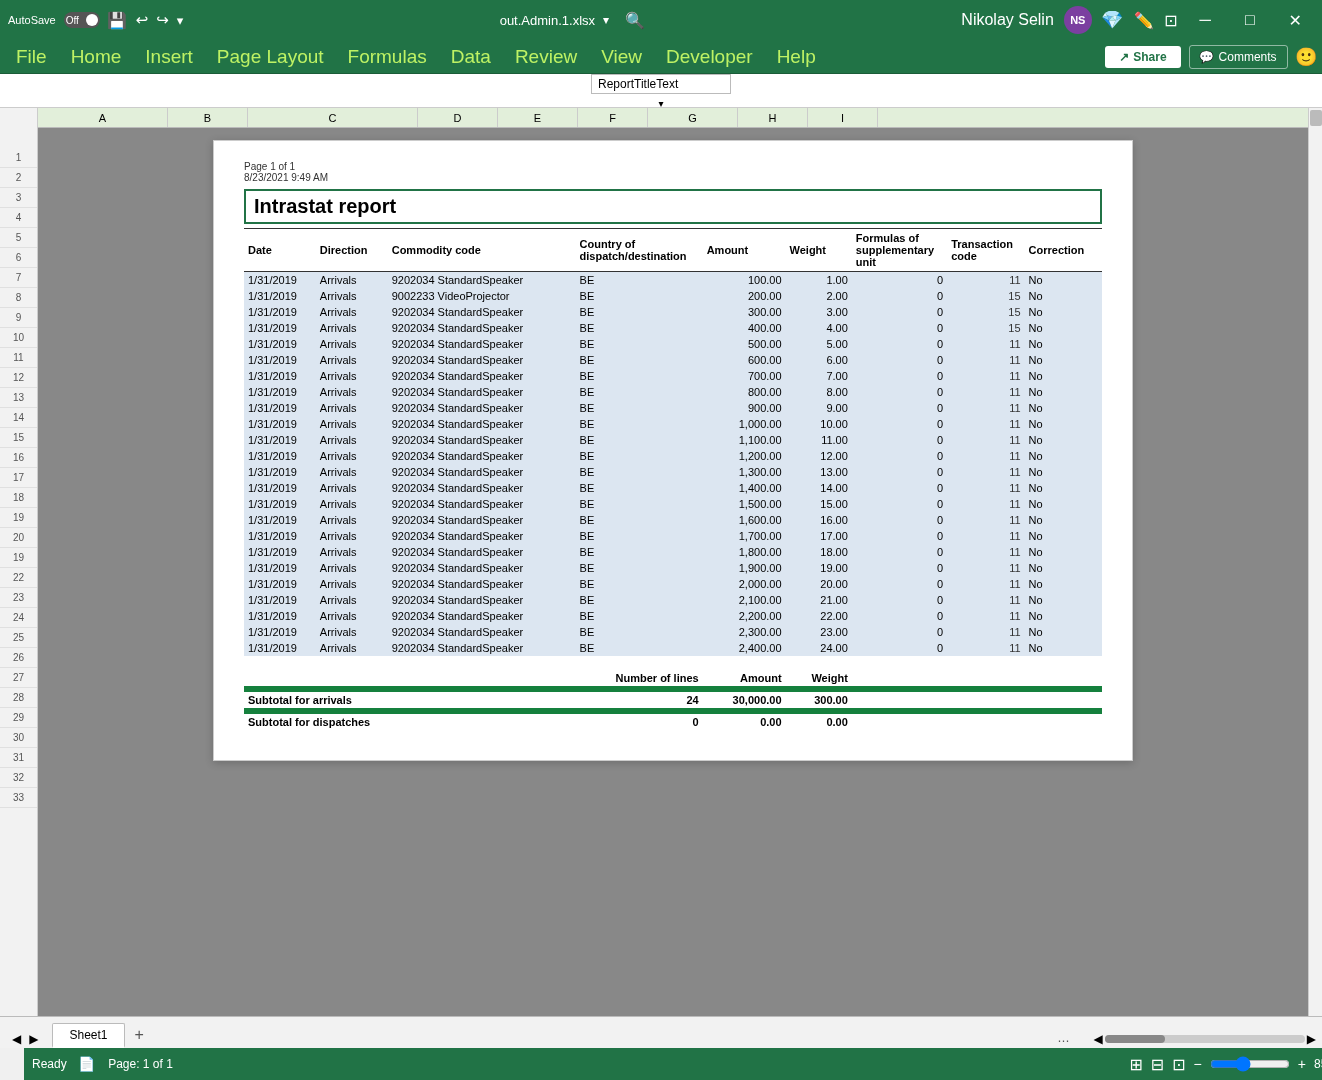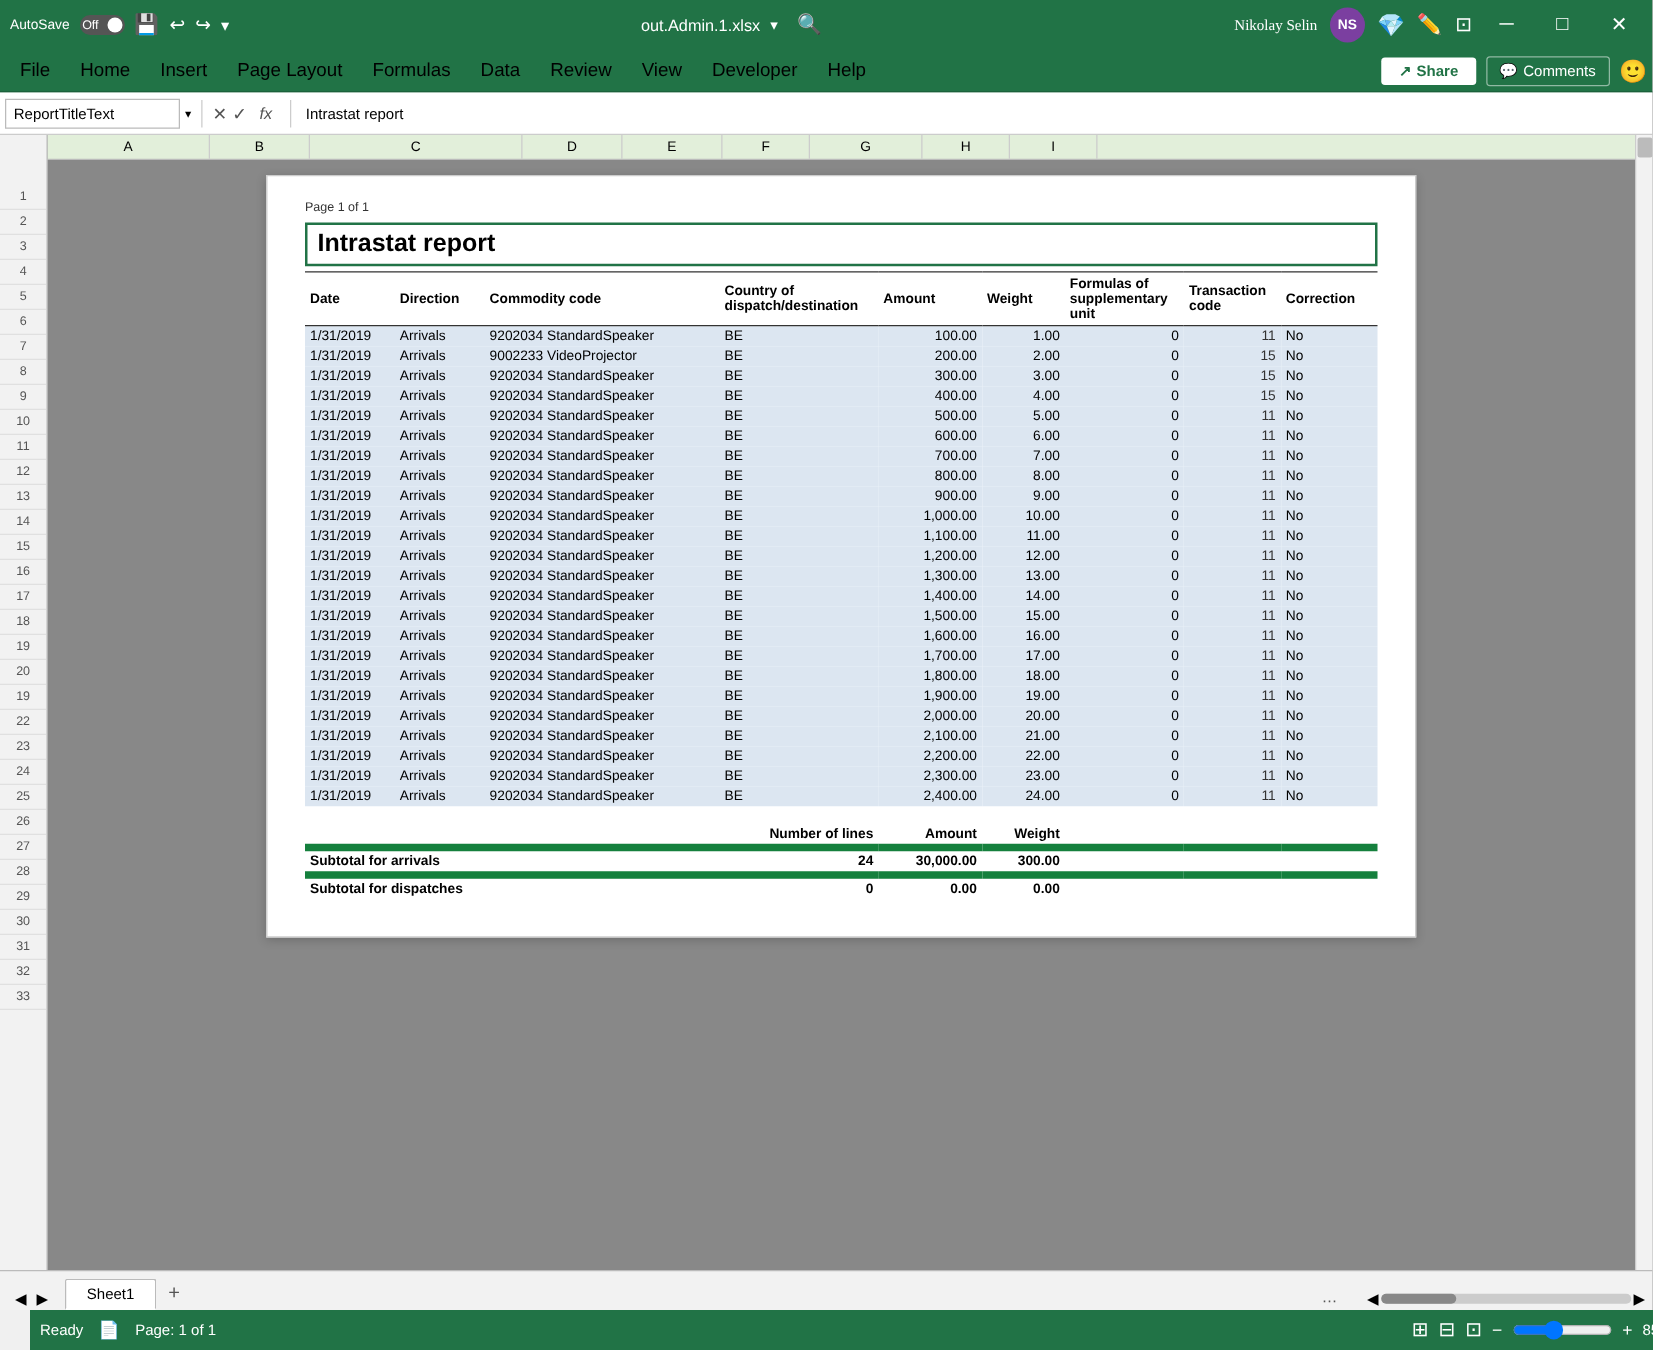--- a/index.html
+++ b/index.html
@@ -47,24 +47,24 @@
     
     .menu-bar {
       height: 34px;
       background: #217346;
       display: flex;
       align-items: center;
       padding: 0 4px;
       border-bottom: 1px solid #1a5c38;
     }
     .menu-item {
-      color: #000000;
+      color: #bef264;
       padding: 4px 12px;
       cursor: pointer;
-      font-size: 15px;
+      font-size: 19px;
       border-radius: 2px;
     }
     .menu-right { margin-left: auto; display: flex; align-items: center; gap: 8px; }
     .share-btn {
       background: white;
       color: #217346;
       border: none;
       padding: 4px 14px;
       border-radius: 3px;
       font-size: 12px;
@@ -85,20 +85,21 @@
 
     
     .formula-bar {
       height: 34px;
       background: white;
       display: flex;
       align-items: center;
       border-bottom: 1px solid #ccc;
       padding: 0 4px;
       gap: 4px;
+      flex-direction: column;
     }
     .name-box {
       width: 140px;
       border: 1px solid #bbb;
       padding: 2px 6px;
       font-size: 12px;
       height: 24px;
     }
     .formula-sep { width: 1px; height: 22px; background: #ccc; margin: 0 4px; }
     .formula-icons { display: flex; align-items: center; gap: 4px; color: #555; font-size: 14px; }
@@ -249,21 +250,21 @@
     <div style="font-size:15px;cursor:pointer;">↩</div>
     <div style="font-size:15px;cursor:pointer;">↪</div>
     <div style="font-size:13px;cursor:pointer;">▾</div>
   </div>
   <div class="title-bar-center">
     <span class="title-file">out.Admin.1.xlsx</span>
     <span style="font-size:12px;cursor:pointer;">▾</span>
     <div style="font-size:16px;cursor:pointer;margin-left:8px;">🔍</div>
   </div>
   <div class="title-bar-right">
-    <span style="font-size:12px;font-family:Liberation Serif, serif;">Nikolay Selin</span>
+    <span style="font-size:16px;">Nikolay Selin</span>
     <div class="user-avatar">
       <span>NS</span>
     </div>
     <div style="font-size:18px;cursor:pointer;">💎</div>
     <div style="font-size:16px;cursor:pointer;">✏️</div>
     <div style="font-size:16px;cursor:pointer;">⊡</div>
     <div class="win-btn">─</div>
     <div class="win-btn">□</div>
     <div class="win-btn close">✕</div>
   </div>
@@ -356,20 +357,21 @@
       <div style="width:70px; text-align:center; font-size:11px; border-right:1px solid #ccc; display:flex; align-items:center; justify-content:center;">F</div>
       <div style="width:90px; text-align:center; font-size:11px; border-right:1px solid #ccc; display:flex; align-items:center; justify-content:center;">G</div>
       <div style="width:70px; text-align:center; font-size:11px; border-right:1px solid #ccc; display:flex; align-items:center; justify-content:center;">H</div>
       <div style="width:70px; text-align:center; font-size:11px; border-right:1px solid #ccc; display:flex; align-items:center; justify-content:center;">I</div>
     </div>
 
     <div style="background:white; margin:12px auto; width:920px; padding:20px 30px 30px 30px; border:1px solid #ccc; box-shadow:0 2px 8px rgba(0,0,0,0.2);">
 
       <div class="page-info">
         <div>Page 1 of 1</div>
+        <div>8/23/2021 9:49 AM</div>
       </div>
 
       <div class="report-title">Intrastat report</div>
 
       <table class="data-table">
         <thead>
           <tr>
             <th class="col-date">Date</th>
             <th class="col-direction">Direction</th>
             <th class="col-commodity">Commodity code</th>

